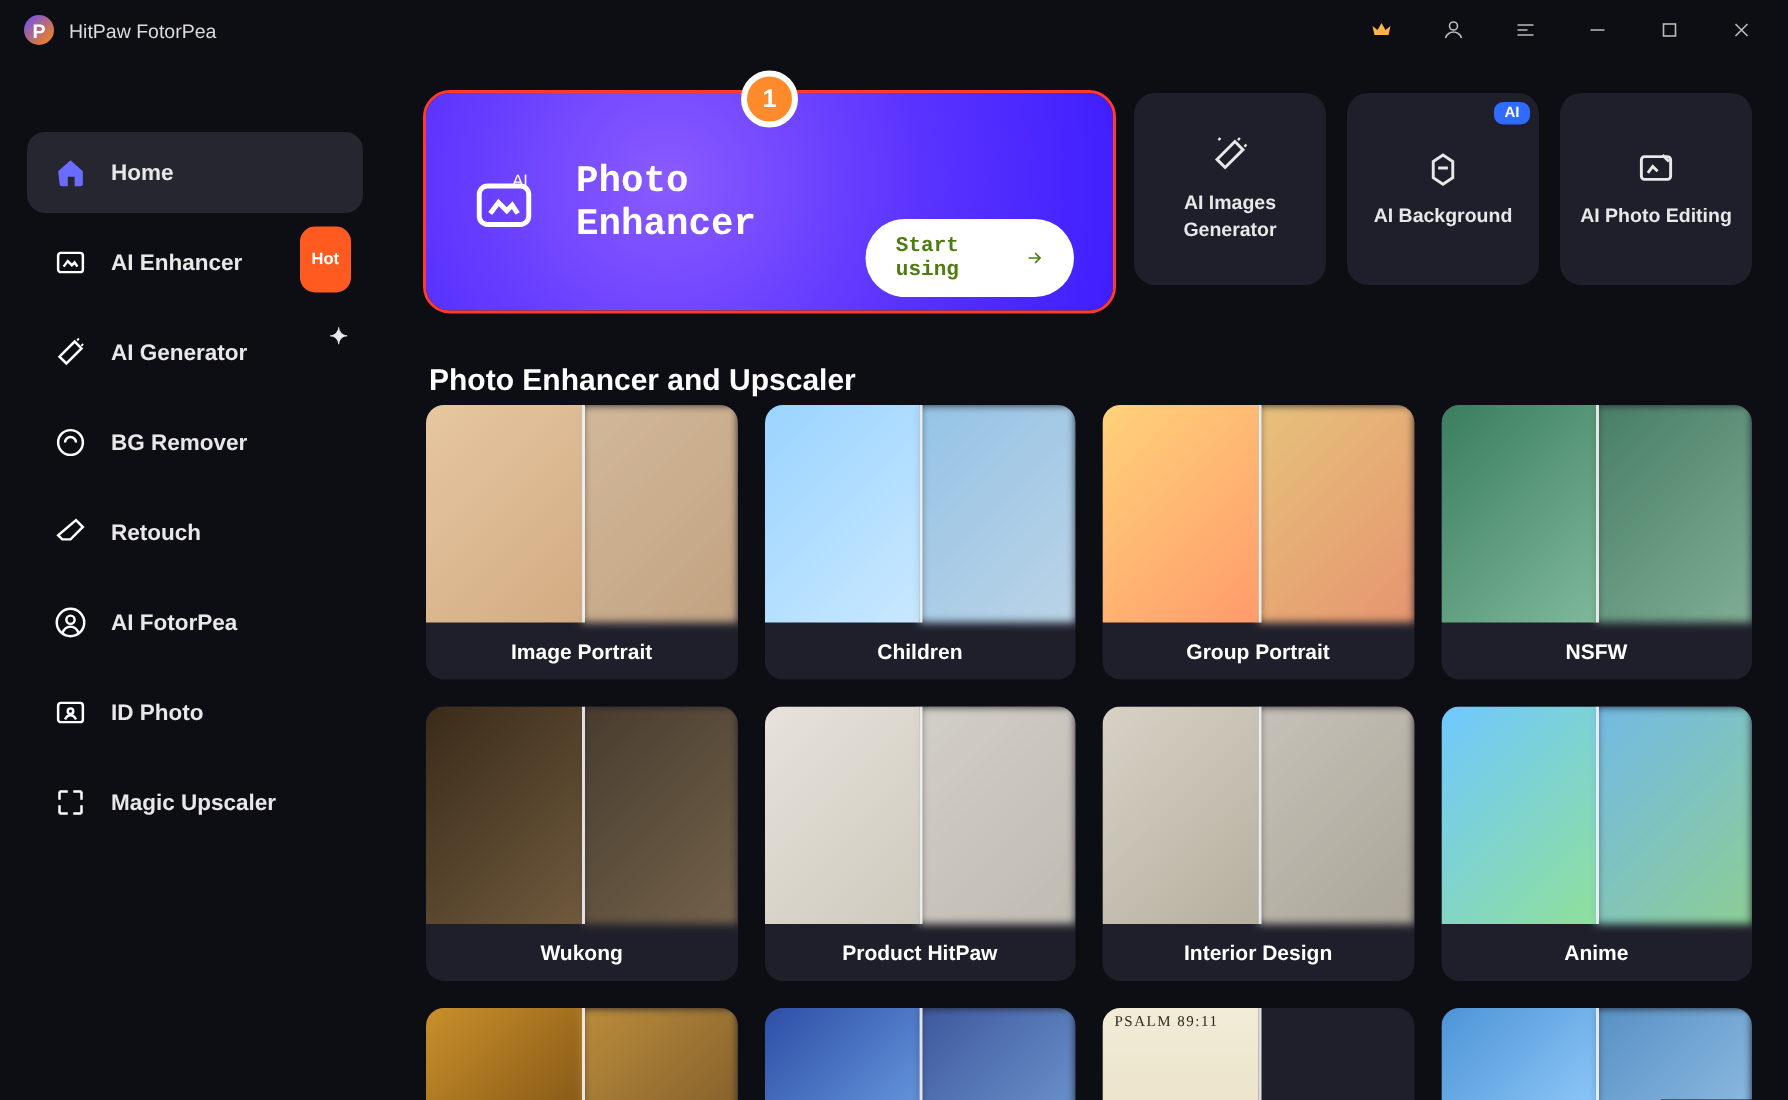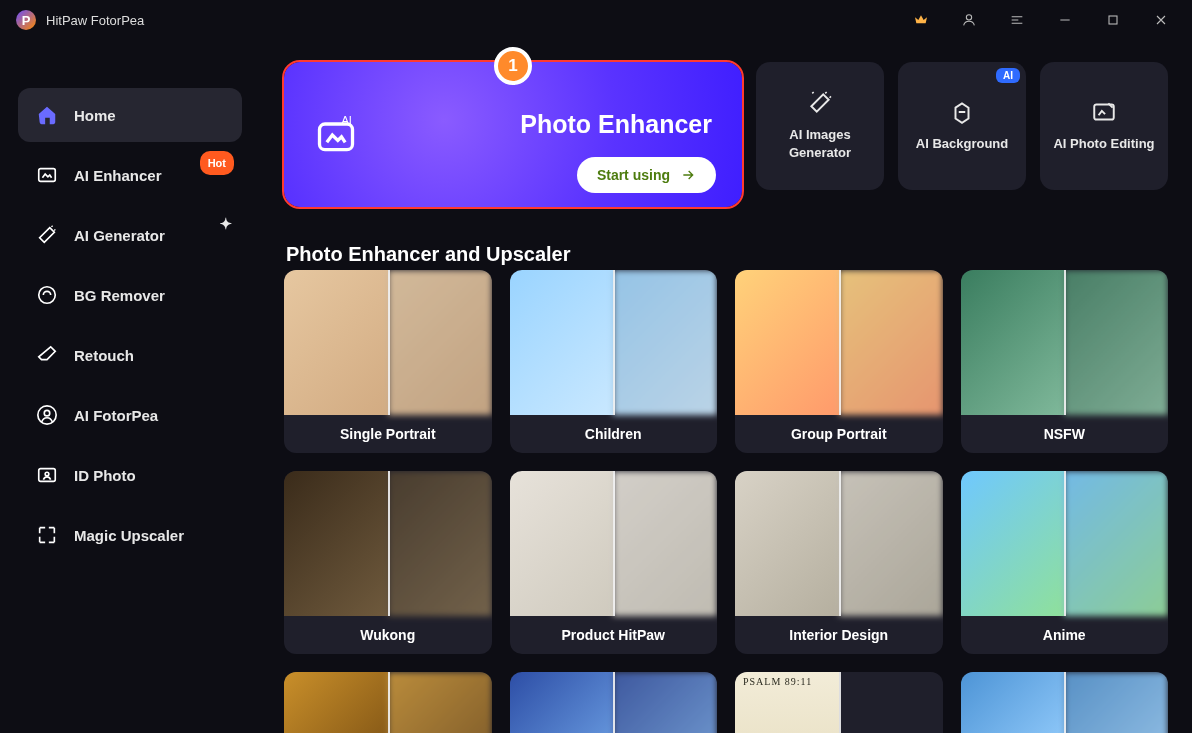--- a/index.html
+++ b/index.html
@@ -50,21 +50,21 @@
   color: #e8e8e8;
   font-size: 15px; font-weight: 600;
   cursor: pointer;
 }
 .side-item.active { background: #262631; margin-top: 32px; }
 .side-icon { width: 22px; height: 22px; display: flex; align-items: center; justify-content: center; color: #fff; }
 .side-item.active .side-icon { color: #6a6bff; }
 .badge {
   position: absolute; top: 3px; right: 8px;
   background: #ff5a1f; color: #fff; font-size: 11px; font-weight: 700;
-  padding: 6px 8px; border-radius: 10px;
+  padding: 16px 8px; border-radius: 10px;
 }
 .spark {
   position: absolute; top: 7px; right: 10px;
   font-size: 15px;
 }
 
 .content {
   flex: 1;
   padding: 22px 24px 0 24px;
   overflow-y: auto;
@@ -86,21 +86,21 @@
 }
 .step-badge {
   position: absolute; top: -15px; left: 50%; transform: translateX(-50%);
   width: 38px; height: 38px; border-radius: 50%;
   background: #ff8a2b; border: 4px solid #fff;
   display: flex; align-items: center; justify-content: center;
   font-weight: 800; font-size: 17px; color: #fff;
 }
 .hero-icon { width: 44px; height: 44px; color: #fff; }
 .hero-text {
-  flex: 1; display: flex; flex-direction: column; align-items: flex-end; gap: 18px;
+  flex: 1; display: flex; flex-direction: row; align-items: center; gap: 18px; font-family: Liberation Mono, monospace;
 }
 .hero-title { font-size: 25px; font-weight: 800; }
 .start-btn {
   align-self: flex-end;
   background: #fff; color: #4d7c0f;
   border-radius: 999px;
   padding: 10px 20px;
   font-size: 14px; font-weight: 700;
   display: flex; align-items: center; gap: 10px;
   cursor: pointer;
@@ -366,21 +366,21 @@
 
     <div class="section-title">Photo Enhancer and Upscaler</div>
 
     <div class="grid">
 
       <div class="card">
         <div class="thumb t-beige">
             <div class="half"></div>
             <div class="half"></div>
           </div>
-        <div class="card-label">Single Portrait</div>
+        <div class="card-label">Image Portrait</div>
       </div>
       <div class="card">
         <div class="thumb t-child">
             <div class="half"></div>
             <div class="half"></div>
           </div>
         <div class="card-label">Children</div>
       </div>
       <div class="card">
         <div class="thumb t-group">

